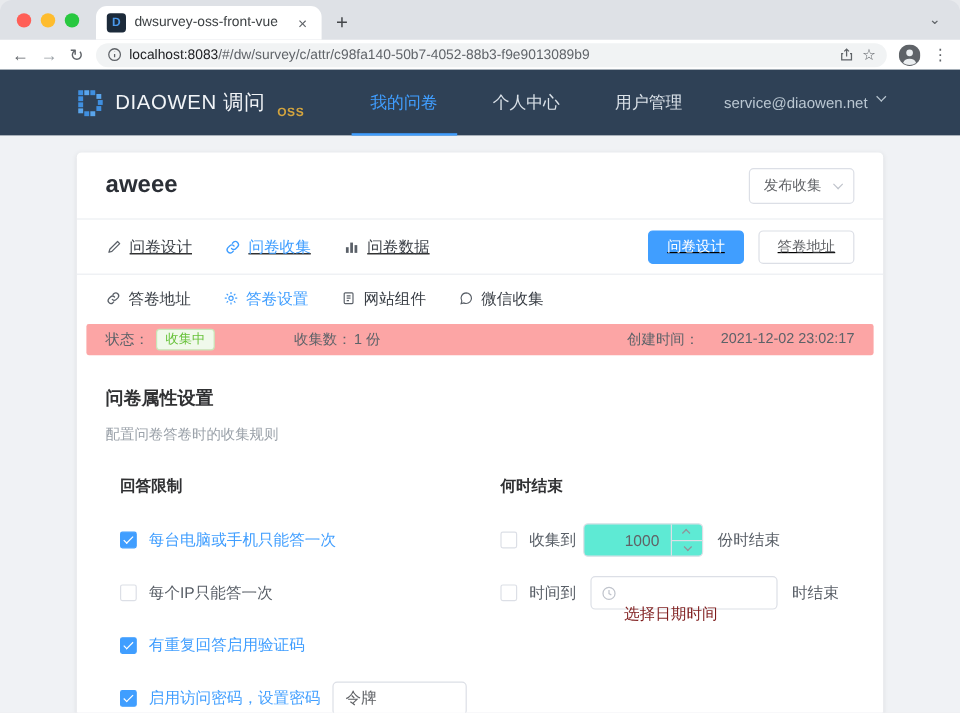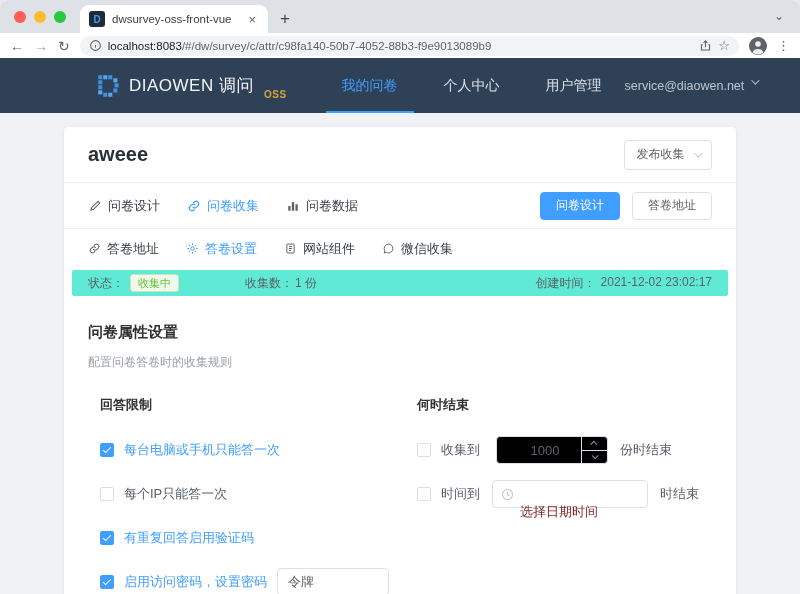--- a/index.html
+++ b/index.html
@@ -25,75 +25,75 @@
   .omnibox { flex:1; height:20px; background:#f1f3f4; border-radius:10px; display:flex; align-items:center; padding:0 9px; gap:6px; min-width:0; }
   .omni-url { font-size:11.5px; white-space:nowrap; overflow:hidden; min-width:0; flex:1; }
   .omni-url .host { color:#202124; }
   .omni-url .path { color:#5f6368; }
   .omni-ic { flex:0 0 auto; color:#5f6368; display:flex; align-items:center; }
   .star { font-size:13px; }
   .avatar-wrap { width:18px; height:18px; flex:0 0 auto; }
   .menu-dots { font-size:13px; color:#5f6368; letter-spacing:0; }
 
   
-  .appbar { height:55px; background:#2f4156; display:flex; align-items:center; padding:0 97px; flex:0 0 auto; }
+  .appbar { height:55px; background:#2f4156; display:flex; align-items:center; padding:0 64px; flex:0 0 auto; }
   .brand { display:flex; align-items:center; gap:8px; }
   .brand-name { color:#f2f5f8; font-size:17px; letter-spacing:.5px; white-space:nowrap; }
   .brand-badge { color:#d3a43e; font-size:10px; font-weight:bold; letter-spacing:.5px; transform:translateY(-7px); display:inline-block; margin-left:2px;margin-top:32px; }
   .app-nav { display:flex; height:55px; margin-left:32px; }
   .app-nav .nav-item { padding:0 23px; display:flex; align-items:center; font-size:14px; color:#dbe2e9; position:relative; cursor:pointer; white-space:nowrap;font-family:Liberation Mono, monospace; }
   .app-nav .nav-item.active { color:#409eff; }
   .app-nav .nav-item.active::after { content:""; position:absolute; left:7px; right:7px; bottom:0; height:2px; background:#409eff; }
   .account { margin-left:auto; display:flex; align-items:flex-start; gap:7px; color:#bac7d2; font-size:12.5px; cursor:pointer; white-space:nowrap; }
   .chev-dn { width:6px; height:6px; border-right:1.4px solid #bac7d2; border-bottom:1.4px solid #bac7d2; transform:rotate(45deg) translateY(-2px); display:inline-block; }
 
   
   .page { flex:1; background:#f0f2f5; overflow:hidden; }
   .card { width:672px; margin:14px auto 0; background:#fff; border-radius:4px; box-shadow:0 1px 4px rgba(0,0,0,.07); min-height:470px; }
 
   .card-head { height:55px; display:flex; align-items:center; justify-content:space-between; padding:0 24px; }
   .survey-title { font-size:20px; font-weight:bold; color:#2b2f36; }
   .publish-select { height:30px; min-width:88px; border:1px solid #dcdfe6; border-radius:4px; display:flex; align-items:center; justify-content:center; gap:9px; font-size:12px; color:#606266; cursor:pointer; padding:0 10px; background:#fff; }
   .sel-caret { width:6px; height:6px; border-right:1.3px solid #c0c4cc; border-bottom:1.3px solid #c0c4cc; transform:rotate(45deg) translateY(-2px); }
 
   .tabrow { display:flex; align-items:center; padding:0 24px; border-top:1px solid #eceef2; }
-  .tabrow1 { height:46px; }
+  .tabrow1 { height:46px;text-decoration:underline; }
   .tabrow2 { height:40px; }
   .ctab { display:flex; align-items:center; gap:6px; font-size:13px; color:#3a3f46; margin-right:27px; cursor:pointer; white-space:nowrap; }
   .ctab svg { color:#5a6068; }
   .ctab.active { color:#409eff; }
   .ctab.active svg { color:#409eff; }
   .row-actions { margin-left:auto; display:flex; gap:12px; }
   .btn { height:28px; padding:0 15px; border-radius:4px; font-size:12px; display:flex; align-items:center; cursor:pointer; white-space:nowrap; }
   .btn-primary { background:#409eff; color:#fff; border:1px solid #409eff; }
   .btn-plain { background:#fff; color:#606266; border:1px solid #dcdfe6; }
 
-  .statusbar { margin:2px 8px 0; height:26px; background:#5eead4; border-radius:2px; display:flex; align-items:center; padding:0 16px; font-size:12px; color:#5c6268; }
+  .statusbar { margin:2px 8px 0; height:26px; background:#fca5a5; border-radius:2px; display:flex; align-items:center; padding:0 16px; font-size:12px; color:#5c6268; }
   .badge-green { margin-left:6px; font-size:11px; color:#67c23a; background:#f0f9eb; border:1px solid #c8e6b8; border-radius:3px; padding:1px 7px; line-height:14px; }
   .count-group { margin-left:66px; display:flex; gap:2px; }
-  .created-group { margin-left:auto; display:flex; gap:5px; }
+  .created-group { margin-left:auto; display:flex; gap:18px; }
 
   .section { padding:27px 24px 0; }
   .section-title { font-size:15px; font-weight:bold; color:#303133; }
   .section-sub { margin-top:12px; font-size:12px; color:#9aa1a9; }
 
   .form { display:flex; margin-top:25px; padding:0 24px 30px; }
   .col-left { width:317px; padding-left:12px; flex:0 0 auto; }
   .col-right { flex:1; padding-left:12px; }
   .col-h { font-size:13px; font-weight:bold; color:#303133; margin-bottom:14px; }
   .frow { height:44px; display:flex; align-items:center; font-size:13px; }
   .cb { width:14px; height:14px; border:1px solid #dcdfe6; border-radius:2px; background:#fff; margin-right:10px; position:relative; flex:0 0 auto; cursor:pointer; }
   .cb.checked { background:#409eff; border-color:#409eff; }
   .cb.checked::after { content:""; position:absolute; left:4px; top:1px; width:3px; height:7px; border-right:1.5px solid #fff; border-bottom:1.5px solid #fff; transform:rotate(45deg); }
   .cb-label { color:#5a6068; cursor:pointer; }
   .cb-label.on { color:#409eff; }
 
   .text-input { margin-left:10px; width:112px; height:28px; border:1px solid #dcdfe6; border-radius:4px; font-size:13px; color:#606266; padding:0 10px; outline:none; font-family:inherit; background:#fff; }
 
-  .num-input { margin-left:16px; width:112px; height:28px; border:1px solid #dcdfe6; border-radius:4px; position:relative; display:flex; background:#000000; }
+  .num-input { margin-left:6px; width:100px; height:28px; border:1px solid #dcdfe6; border-radius:4px; position:relative; display:flex; background:#5eead4; }
   .num-input input { border:none; outline:none; width:96px; height:100%; text-align:center; font-size:13px; color:#606266; font-family:inherit; background:transparent; }
   .spinner { position:absolute; right:0; top:0; bottom:0; width:26px; border-left:1px solid #dcdfe6; display:flex; flex-direction:column; }
   .spin-btn { flex:1; display:flex; align-items:center; justify-content:center; cursor:pointer; }
   .spin-btn.up { border-bottom:1px solid #dcdfe6; }
   .spin-ch { width:5px; height:5px; border-left:1.2px solid #909399; border-top:1.2px solid #909399; }
   .spin-ch.u { transform:rotate(45deg) translateY(1px); }
   .spin-ch.d { transform:rotate(225deg) translateY(1px); }
 
   .date-input { margin-left:12px; width:156px; height:28px; border:1px solid #dcdfe6; border-radius:4px; display:flex; align-items:center; padding:0 8px; gap:6px; background:#fff; cursor:text; }
   .date-input svg { color:#c0c4cc; flex:0 0 auto; }

